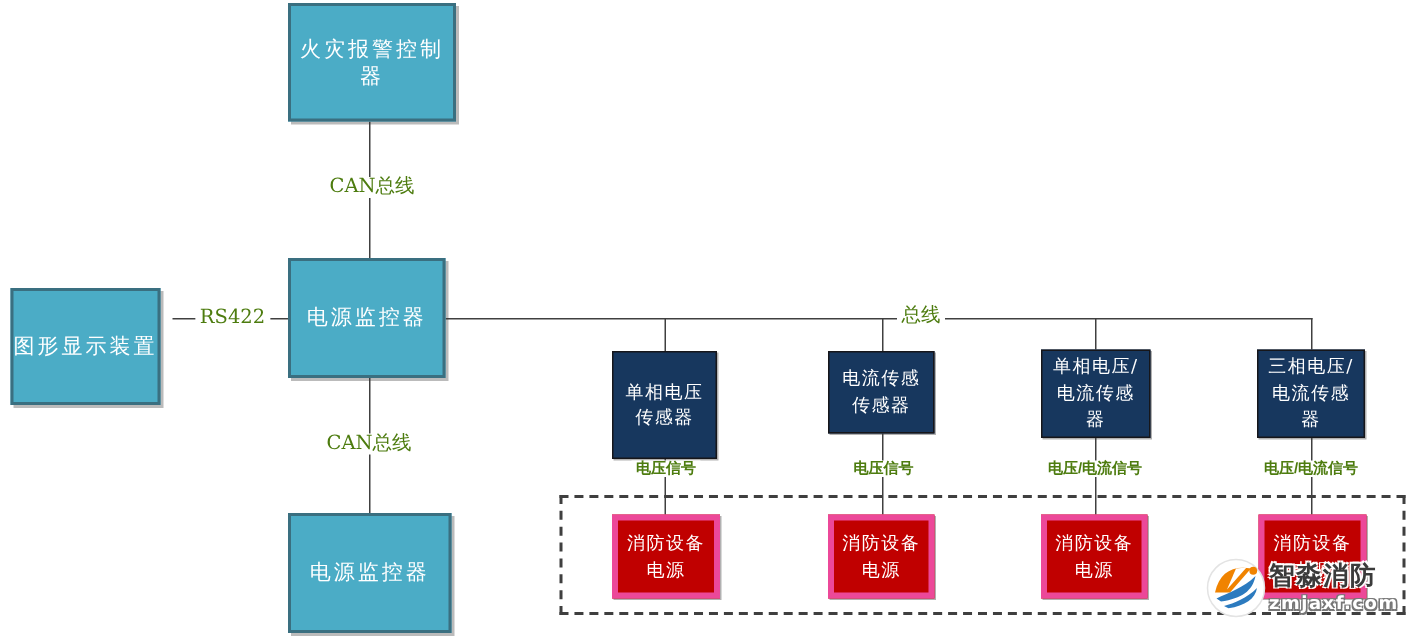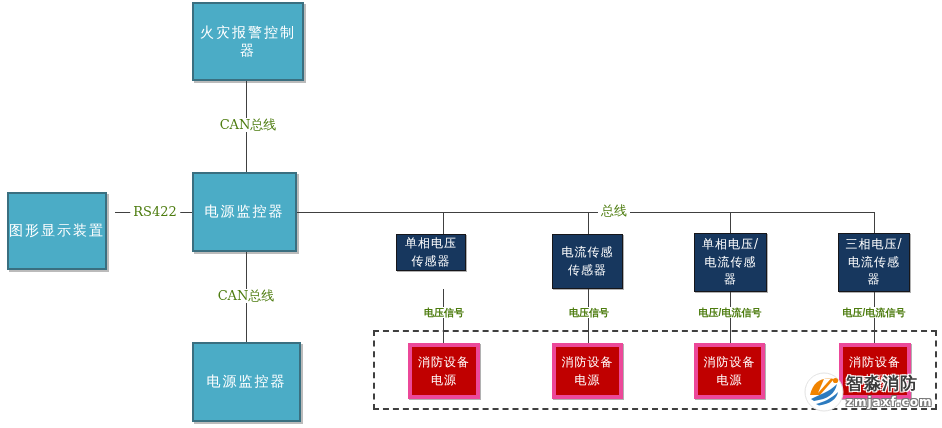--- a/index.html
+++ b/index.html
@@ -76,21 +76,21 @@
   <div class="line v" style="left:730px;top:292px;height:51px;"></div>
   <div class="line v" style="left:874px;top:292px;height:51px;"></div>
 
   <div class="frame" style="left:373px;top:330px;width:564px;height:80px;"></div>
 
   <div class="node teal" style="left:192px;top:2px;width:112px;height:79px;">火灾报警控制器</div>
   <div class="node teal" style="left:7px;top:172px;width:100px;height:78px;margin-top:20px;">图形显示装置</div>
   <div class="node teal" style="left:192px;top:172px;width:105px;height:80px;">电源监控器</div>
   <div class="node teal" style="left:192px;top:342px;width:109px;height:80px;">电源监控器</div>
 
-  <div class="node navy" style="left:396px;top:234px;width:70px;height:37px;">单相电压
+  <div class="node navy" style="left:408px;top:234px;width:70px;height:72px;">单相电压
 传感器</div>
   <div class="node navy" style="left:552px;top:234px;width:71px;height:55px;">电流传感
 传感器</div>
   <div class="node navy" style="left:694px;top:233px;width:73px;height:59px;">单相电压/
 电流传感
 器</div>
   <div class="node navy" style="left:838px;top:233px;width:72px;height:59px;">三相电压/
 电流传感
 器</div>
 

